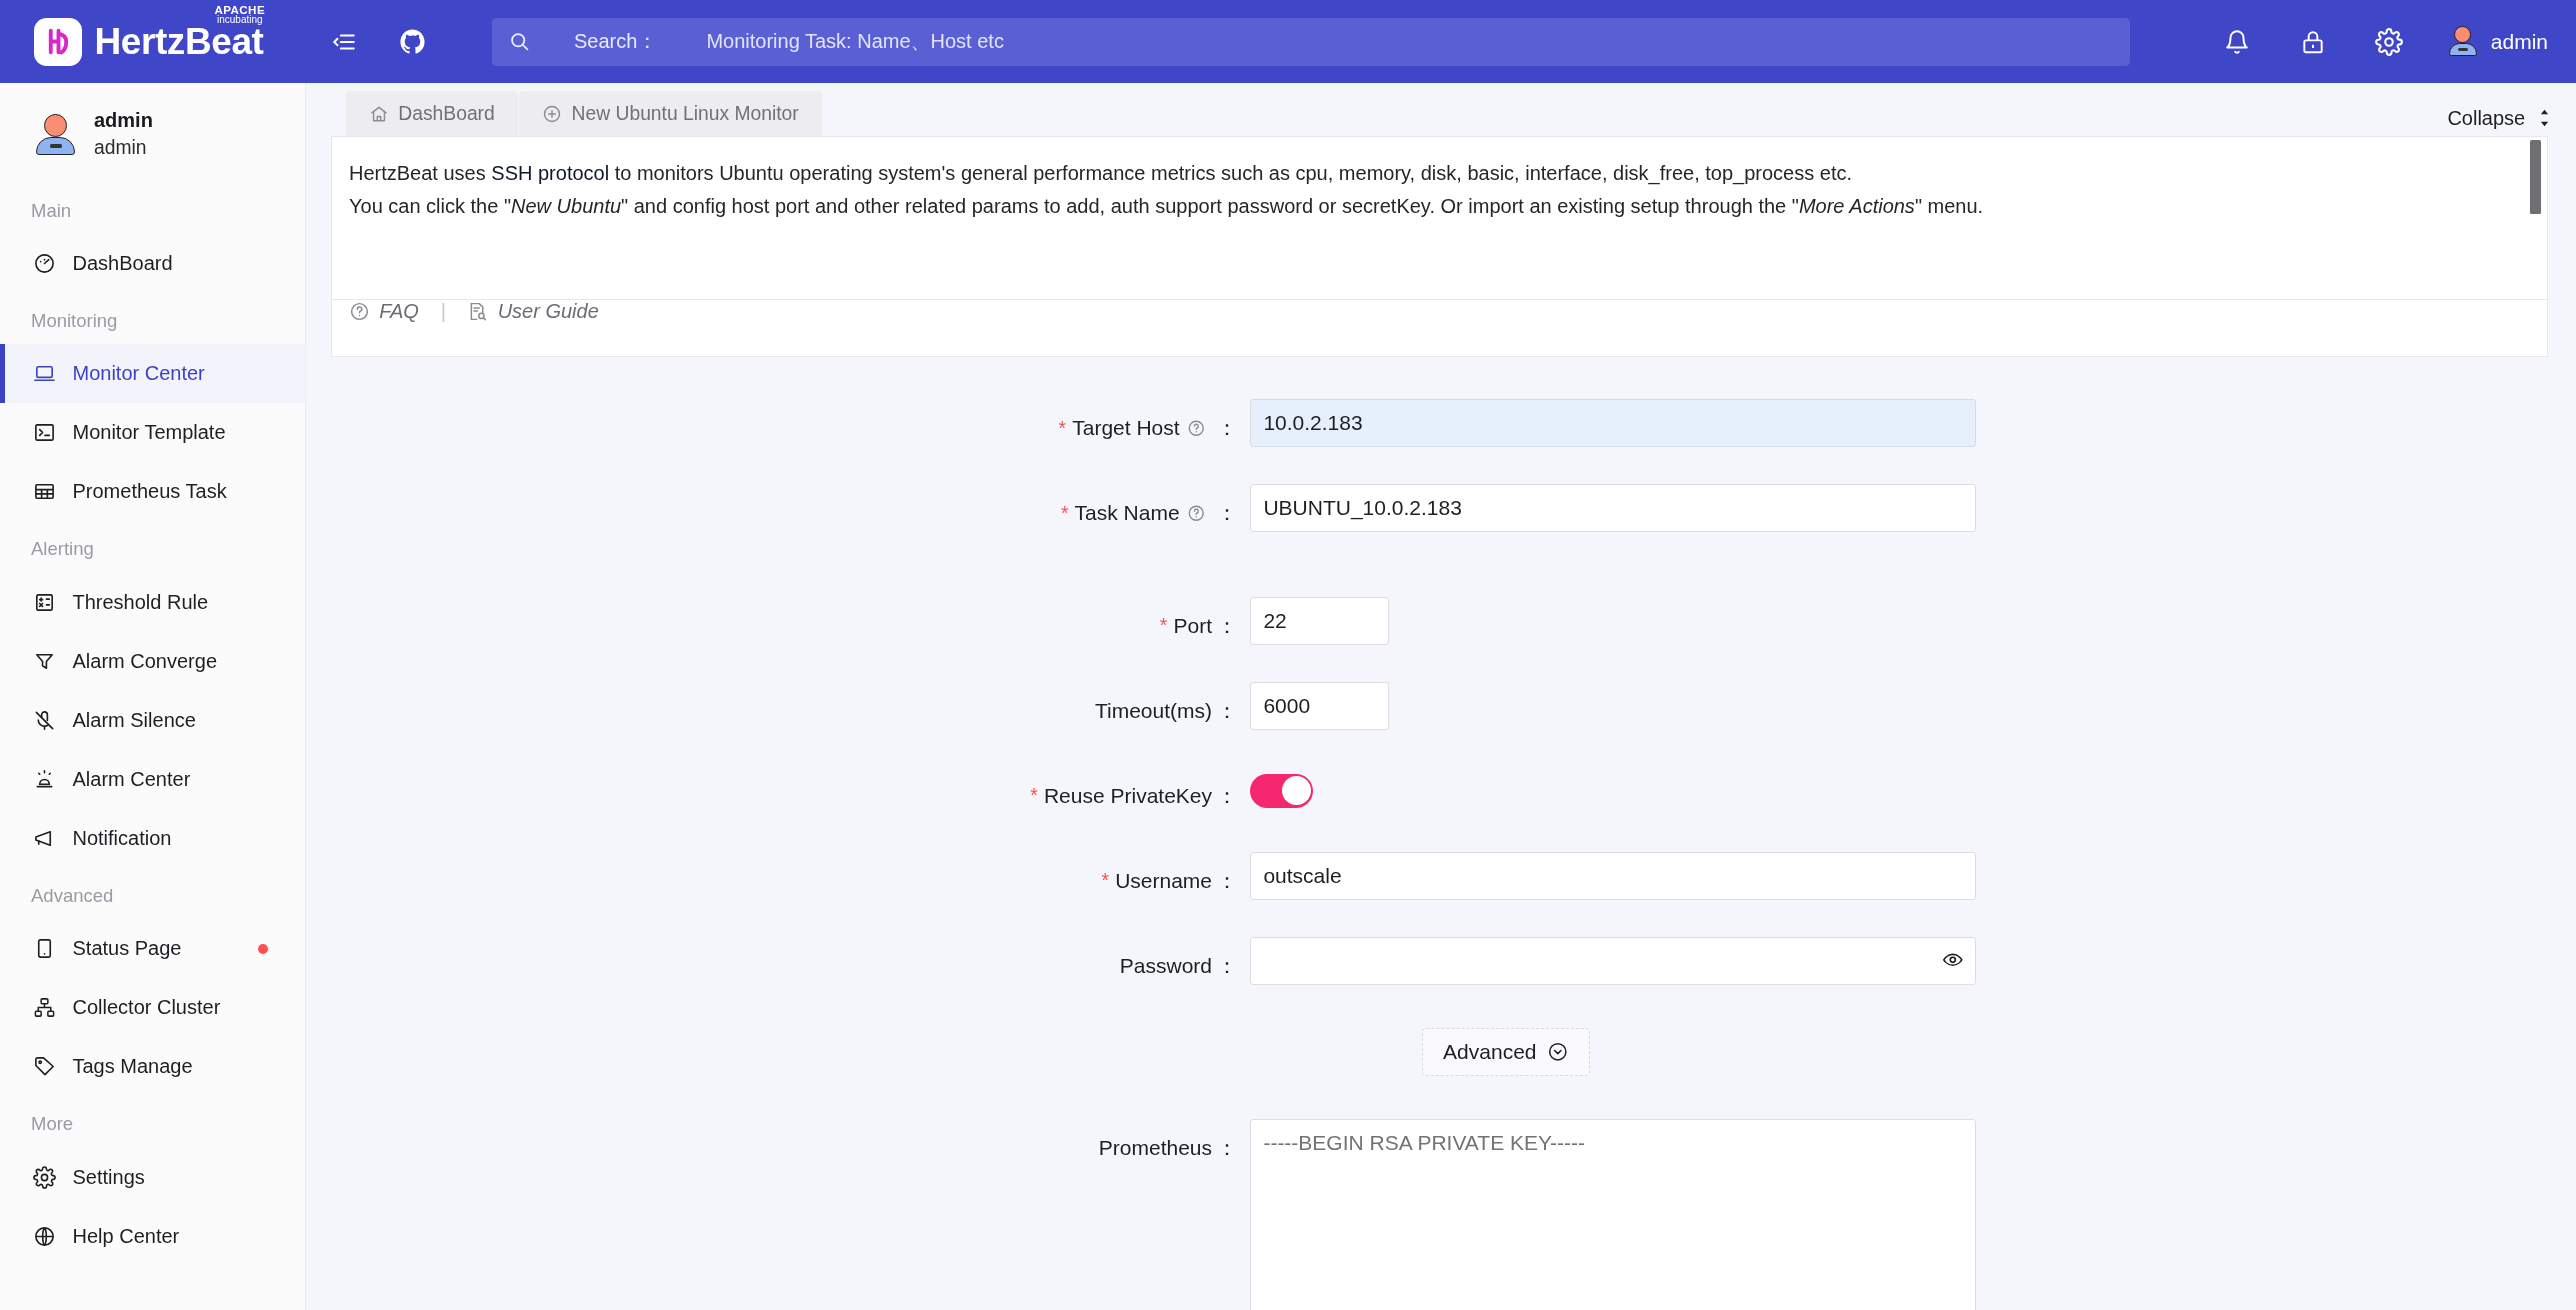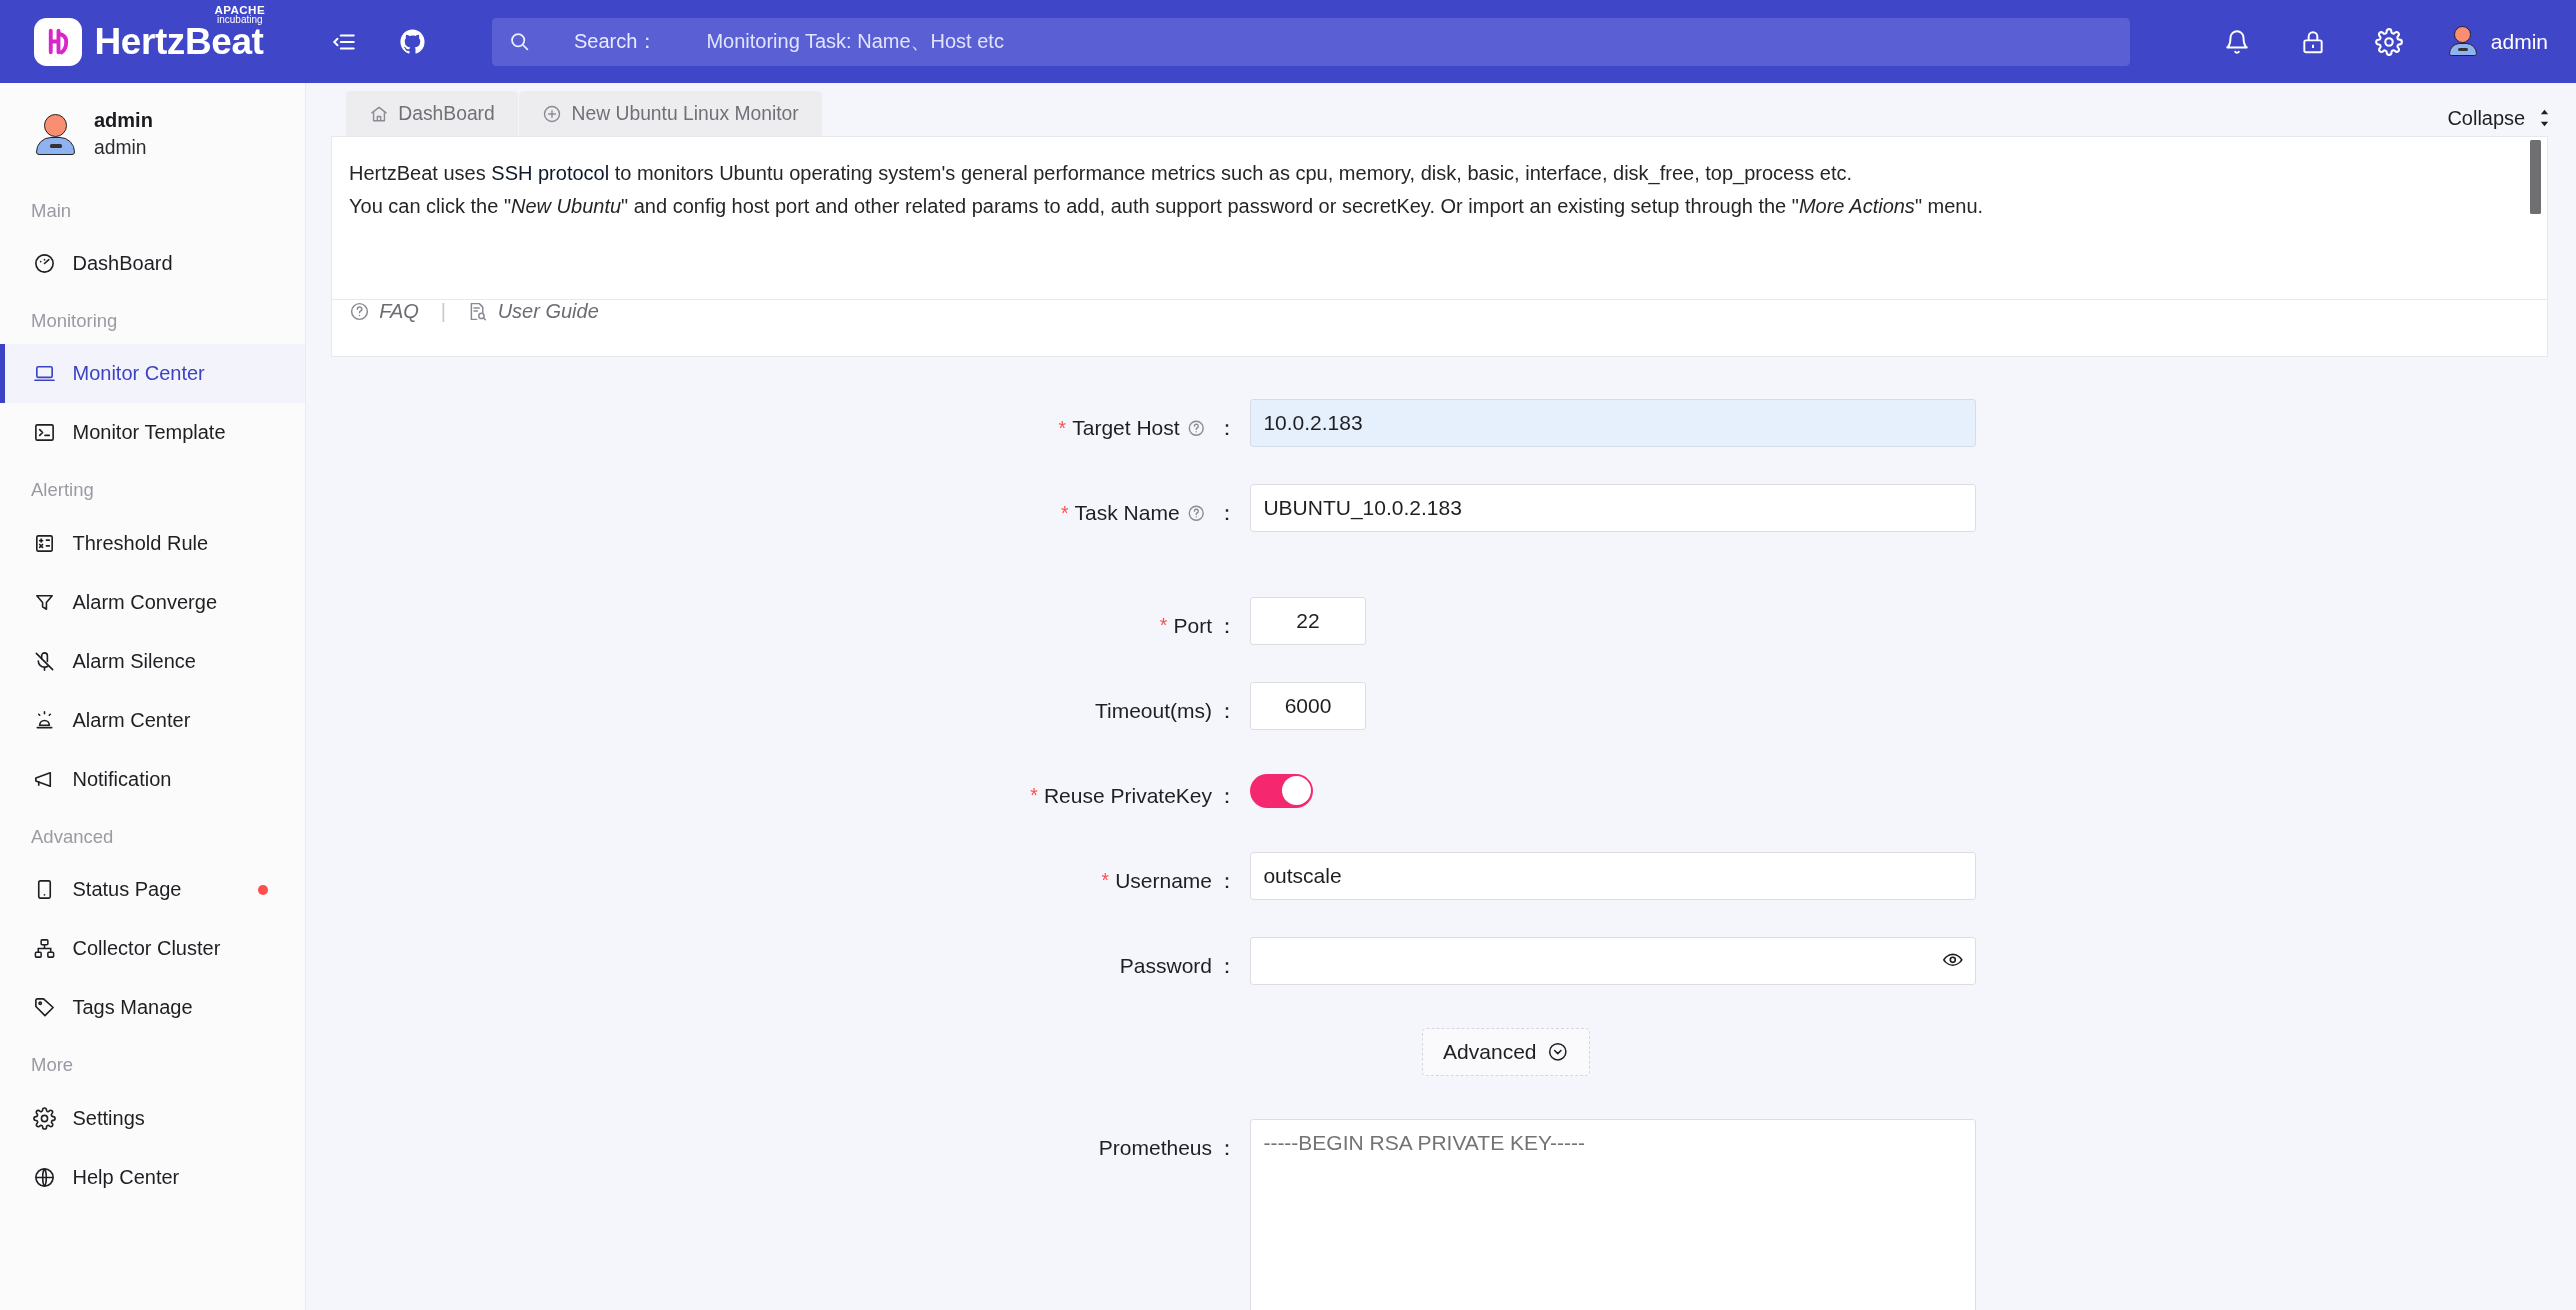--- a/index.html
+++ b/index.html
@@ -227,21 +227,21 @@
   .flabel .qm { margin: 0 6.2px 0 7.7px; display:flex; }
   .flabel .colon { margin-left: 4.6px; }
   .finput {
     height: 48px; background:#fff;
     border: 0.8px solid #dcdce2; border-radius: 3.1px;
     font-size: 21px; color:#1f1f23;
     display:flex; align-items:center; padding: 0 12.4px;
   }
   .finput.focused { background:#e6f0fd; border-color:#d7dbe3; }
   .finput.wide { width: 726px; }
-  .finput.small { width: 116px; justify-content: center; }
+  .finput.small { width: 139px; }
   .ph { color:#737373; }
 
   .toggle {
     width: 63px; height: 34px; border-radius: 17px;
     background: #f5276f; position: relative; cursor: pointer;
     margin-top: 7px;
   }
   .toggle .knob {
     position:absolute; right: 2.3px; top: 2.3px;
     width: 29px; height: 29px; border-radius:50%; background:#fff;
@@ -390,20 +390,29 @@
     <span>Monitor Center</span>
   </div>
   <div class="nav-item">
     <span class="nav-ico">
       <svg width="23" height="23" viewBox="0 0 24 24" fill="none" stroke="#1f1f23" stroke-width="1.7" stroke-linecap="round" stroke-linejoin="round">
         <rect x="3" y="4" width="18" height="16" rx="1.5"></rect>
           <path d="M7 9l3 3-3 3M12.5 15H17"></path>
       </svg>
     </span>
     <span>Monitor Template</span>
+  </div>
+  <div class="nav-item">
+    <span class="nav-ico">
+      <svg width="23" height="23" viewBox="0 0 24 24" fill="none" stroke="#1f1f23" stroke-width="1.7">
+        <rect x="3" y="5" width="18" height="14" rx="1.2"></rect>
+          <path d="M3 10h18M3 14.5h18M9 10v9M15 10v9"></path>
+      </svg>
+    </span>
+    <span>Prometheus Task</span>
   </div>
 
   <div class="nav-group-title">Alerting</div>
   <div class="nav-item">
     <span class="nav-ico">
       <svg width="23" height="23" viewBox="0 0 24 24" fill="none" stroke="#1f1f23" stroke-width="1.7" stroke-linecap="round">
         <rect x="4" y="4" width="16" height="16" rx="1.5"></rect>
           <path d="M7 9h3M8.5 7.5v3M14 8.5h3M14 14.5h3M7 13l3 3M10 13l-3 3"></path>
       </svg>
     </span>

